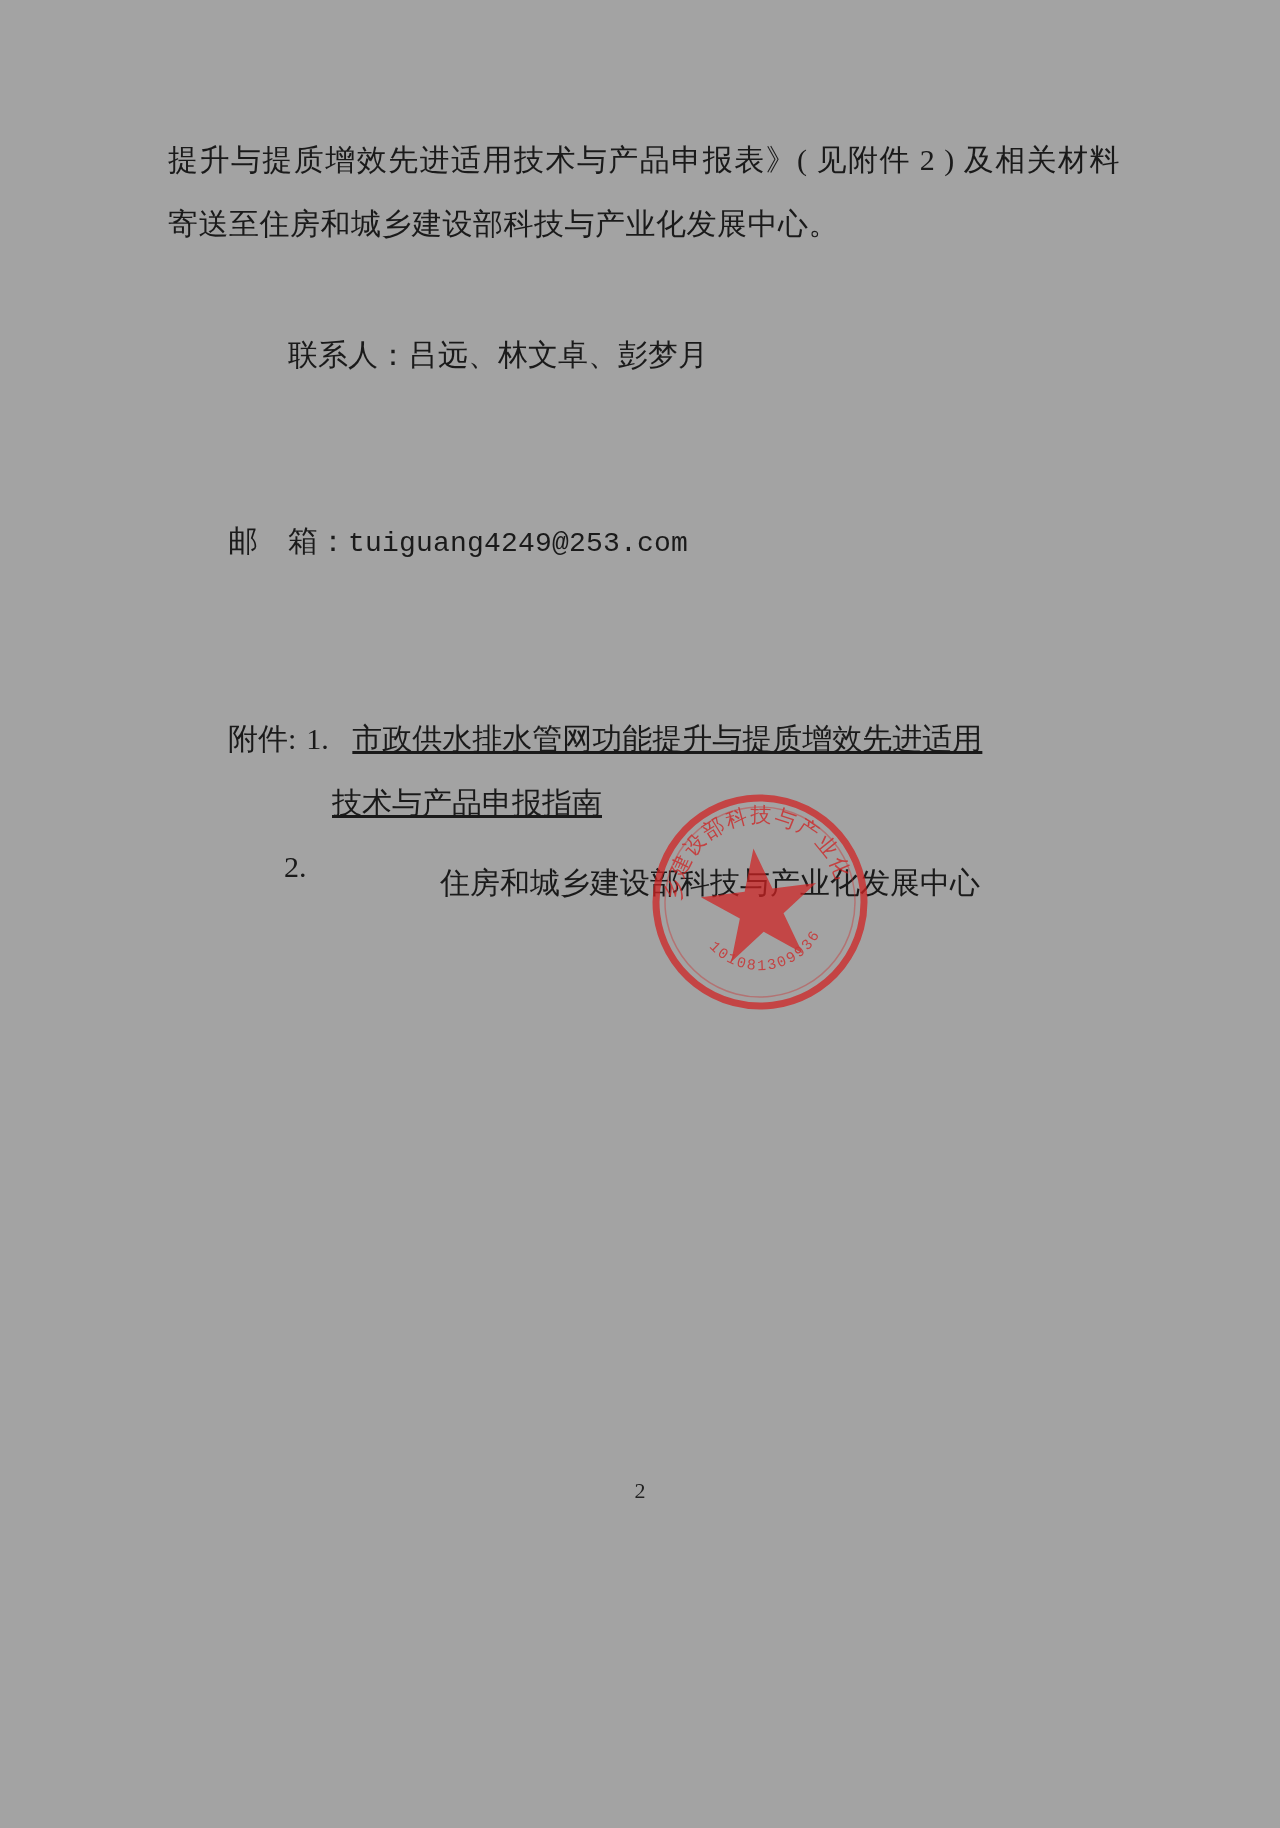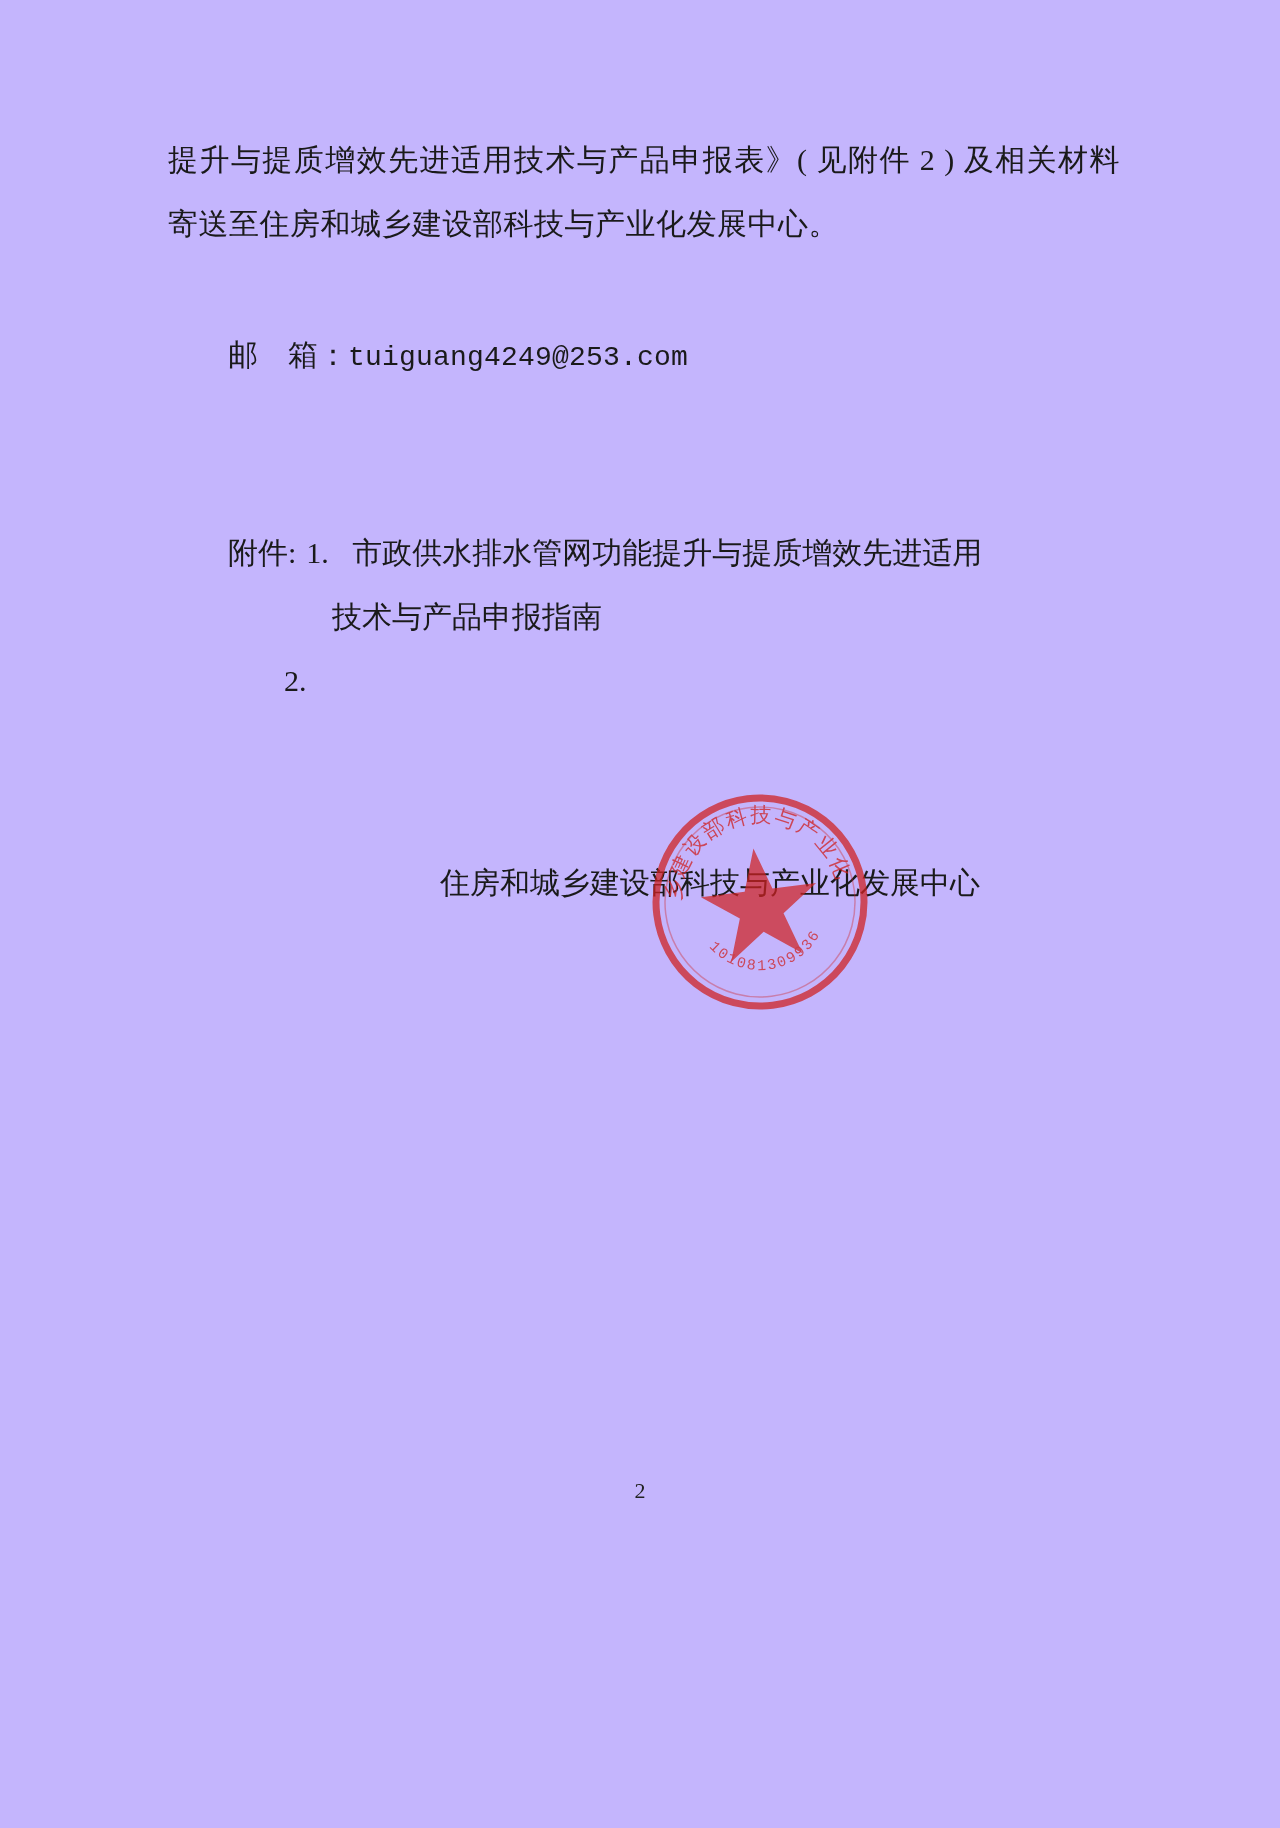--- a/index.html
+++ b/index.html
@@ -11,21 +11,21 @@
     width: 1280px;
     height: 1828px;
     position: relative;
     font-family: "Liberation Serif", "DejaVu Serif", serif;
     color: #1a1a1a;
     overflow: hidden;
   }
   .page {
     position: absolute;
     inset: 0;
-    background: #c4b5fd;
+    background: #a3a3a3;
   }
   .doc-body {
     position: absolute;
     left: 168px;
     top: 128px;
     width: 952px;
   }
   .para {
     font-size: 30px;
     line-height: 64px;
@@ -72,20 +72,21 @@
     font-size: 30px;
     line-height: 64px;
   }
   .attach-num {
     width: 46px;
     flex: 0 0 46px;
     white-space: pre;
   }
   .attach-text {
     flex: 1;
+    text-decoration: underline;
   }
   .attach-item.second {
     padding-left: 44px;
   }
 
   .signature {
     position: absolute;
     left: 0;
     top: 852px;
     width: 1120px;
@@ -136,20 +137,23 @@
 </head>
 <body>
 
 <div class="page">
 
   <div class="doc-body">
 
     <p class="para">提升与提质增效先进适用技术与产品申报表》( 见附件 2 ) 及相关材料寄送至住房和城乡建设部科技与产业化发展中心。</p>
 
     <div class="contact-block">
+      <div class="contact-line indent1">
+        <span class="label">联系人：</span><span>吕远、林文卓、彭梦月</span>
+      </div>
       <div class="contact-line indent0">
         <span class="label">邮　箱：</span><span class="mono">tuiguang4249@253.com</span>
       </div>
     </div>
 
     <div class="attach-block">
       <div class="attach-head-row">
         <span class="attach-label">附件:</span>
         <span class="attach-num" style="padding-left:10px;">1.</span>
         <span class="attach-text">市政供水排水管网功能提升与提质增效先进适用</span>

